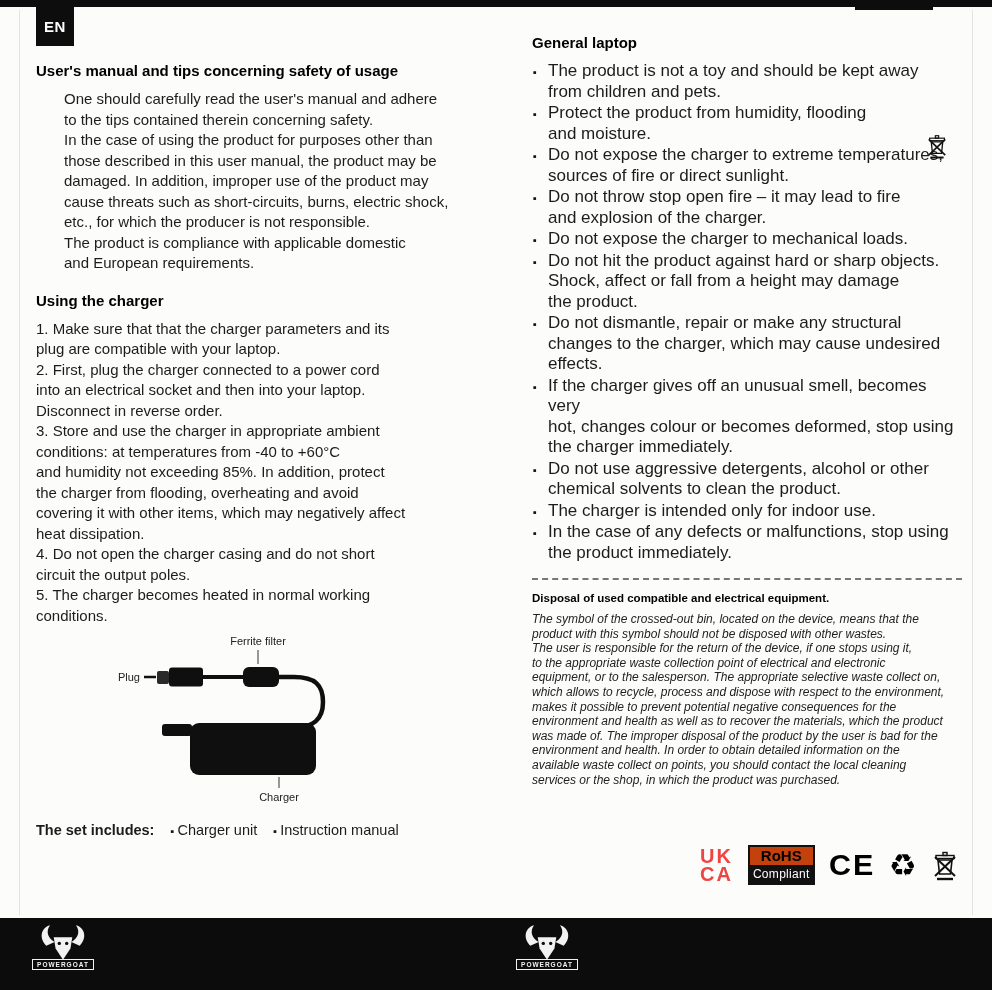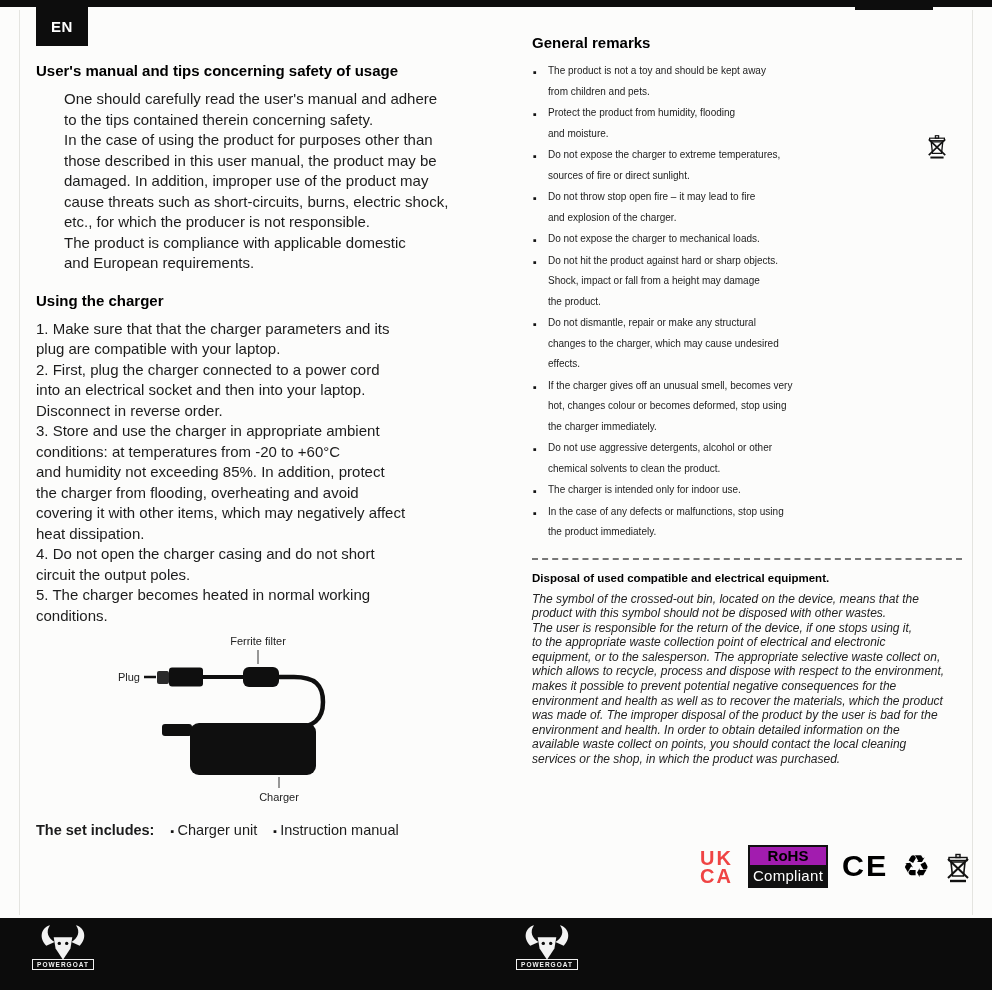--- a/index.html
+++ b/index.html
@@ -11,60 +11,60 @@
     color:#1c1c1c;
     overflow:hidden;
   }
   .top-bar { position:absolute; left:0; top:0; width:992px; height:7px; background:#0d0d0d; }
   .top-bar-notch { position:absolute; left:855px; top:0; width:78px; height:10px; background:#0d0d0d; }
   .page-edge { position:absolute; top:10px; width:1px; height:905px; background:#e4e4e0; }
   .edge-left { left:19px; }
   .edge-right { left:972px; }
 
   .en-badge {
-    position:absolute; left:36px; top:6px; width:52px; height:40px;
+    position:absolute; left:36px; top:6px; width:38px; height:40px;
     background:#0d0d0d; color:#fff; font-weight:bold; font-size:15px;
     display:flex; align-items:center; justify-content:center; letter-spacing:.5px;
   }
 
   .col-left  { position:absolute; left:36px;  top:62px; width:436px; }
   .col-right { position:absolute; left:532px; top:34px; width:430px; }
 
   .section-heading { font-size:15px; font-weight:bold; color:#000; margin:0 0 10px; }
   .mt { margin-top:18px; }
   .pre { white-space:pre-line; }
   .body-text { font-size:15px; line-height:20.5px;margin-left:28px; }
   .steps div { font-size:15px; line-height:20.5px; white-space:pre-line; }
 
   .bullets { list-style:none; margin:0; padding:0; }
   .bullets li {
     position:relative; padding-left:16px; margin:0 0 1px;
-    font-size:10px; line-height:20.5px; white-space:pre-line;
+    font-size:17px; line-height:20.5px; white-space:pre-line;
   }
   .bullets li::before { content:"▪"; position:absolute; left:1px; top:1px; font-size:11px; color:#111; }
 
   .divider { border-top:2px dashed #777; margin:15px 0 12px; width:100%; }
   .disposal-heading { font-size:11.5px; font-weight:bold; color:#000; margin:0 0 8px; }
   .disposal-body { font-size:12px; line-height:14.6px; white-space:pre-line; color:#222;font-style:italic; }
 
   .diagram { margin-top:6px; width:436px; height:178px; position:relative; }
   .diagram svg { display:block; }
   .diagram text { font-family:"Liberation Sans","DejaVu Sans",sans-serif; font-size:11px; fill:#222; }
 
   .set-row { margin-top:12px; font-size:14.5px; display:flex; gap:16px; align-items:baseline; }
   .set-label { font-weight:bold; }
   .set-item::before { content:"▪ "; font-size:11px; color:#111; }
 
   .weee-margin { position:absolute; left:926px; top:132px; }
 
   .cert-row { position:absolute; left:700px; top:845px; display:flex; align-items:center; gap:15px; }
   .ukca { display:flex; flex-direction:column; font-weight:bold; font-size:20px; line-height:18px; letter-spacing:2px; color:#ef4444; }
-  .rohs { border:2px solid #111; text-align:center; min-width:58px; background:#a21caf; }
+  .rohs { border:2px solid #111; text-align:center; min-width:58px; background:#c2410c; }
   .rohs-top { font-weight:bold; font-size:15px; padding:0 5px 1px; color:#000; }
-  .rohs-bottom { background:#111; color:#fff; font-size:15px; padding:2px 3px; letter-spacing:.3px; }
+  .rohs-bottom { background:#111; color:#fff; font-size:12px; padding:2px 3px; letter-spacing:.3px; }
   .ce { font-weight:bold; font-size:29px; letter-spacing:2px; color:#000; transform:scaleX(1.05); }
   .recycle { font-family:"DejaVu Sans",sans-serif; font-size:31px; color:#000; line-height:1; }
 
   .footer-bar { position:absolute; left:0; top:918px; width:992px; height:72px; background:#0c0c0c; }
   .brand-logo { position:absolute; top:5px; width:70px; display:flex; flex-direction:column; align-items:center; }
   .brand-banner {
     margin-top:-2px; background:#0c0c0c; border:1px solid #f2f2f2; color:#f2f2f2;
     font-size:6.5px; font-weight:bold; letter-spacing:1px; padding:1px 4px; white-space:nowrap;
   }
 </style>
@@ -91,21 +91,21 @@
 and European requirements.</p>
 
   <h2 class="section-heading mt">Using the charger</h2>
   <div class="steps">
     <div>1. Make sure that that the charger parameters and its
 plug are compatible with your laptop.</div>
     <div>2. First, plug the charger connected to a power cord
 into an electrical socket and then into your laptop.
 Disconnect in reverse order.</div>
     <div>3. Store and use the charger in appropriate ambient
-conditions: at temperatures from -20 to +60°C
+conditions: at temperatures from -40 to +60°C
 and humidity not exceeding 85%. In addition, protect
 the charger from flooding, overheating and avoid
 covering it with other items, which may negatively affect
 heat dissipation.</div>
     <div>4. Do not open the charger casing and do not short
 circuit the output poles.</div>
     <div>5. The charger becomes heated in normal working
 conditions.</div>
   </div>
 
@@ -135,33 +135,33 @@
   </div>
 
   <div class="set-row">
     <span class="set-label">The set includes:</span>
     <span class="set-item">Charger unit</span>
     <span class="set-item">Instruction manual</span>
   </div>
 </section>
 
 <section class="col-right">
-  <h2 class="section-heading">General remarks</h2>
+  <h2 class="section-heading">General laptop</h2>
   <ul class="bullets">
     <li>The product is not a toy and should be kept away
 from children and pets.</li>
     <li>Protect the product from humidity, flooding
 and moisture.</li>
     <li>Do not expose the charger to extreme temperatures,
 sources of fire or direct sunlight.</li>
     <li>Do not throw stop open fire – it may lead to fire
 and explosion of the charger.</li>
     <li>Do not expose the charger to mechanical loads.</li>
     <li>Do not hit the product against hard or sharp objects.
-Shock, impact or fall from a height may damage
+Shock, affect or fall from a height may damage
 the product.</li>
     <li>Do not dismantle, repair or make any structural
 changes to the charger, which may cause undesired
 effects.</li>
     <li>If the charger gives off an unusual smell, becomes very
 hot, changes colour or becomes deformed, stop using
 the charger immediately.</li>
     <li>Do not use aggressive detergents, alcohol or other
 chemical solvents to clean the product.</li>
     <li>The charger is intended only for indoor use.</li>

